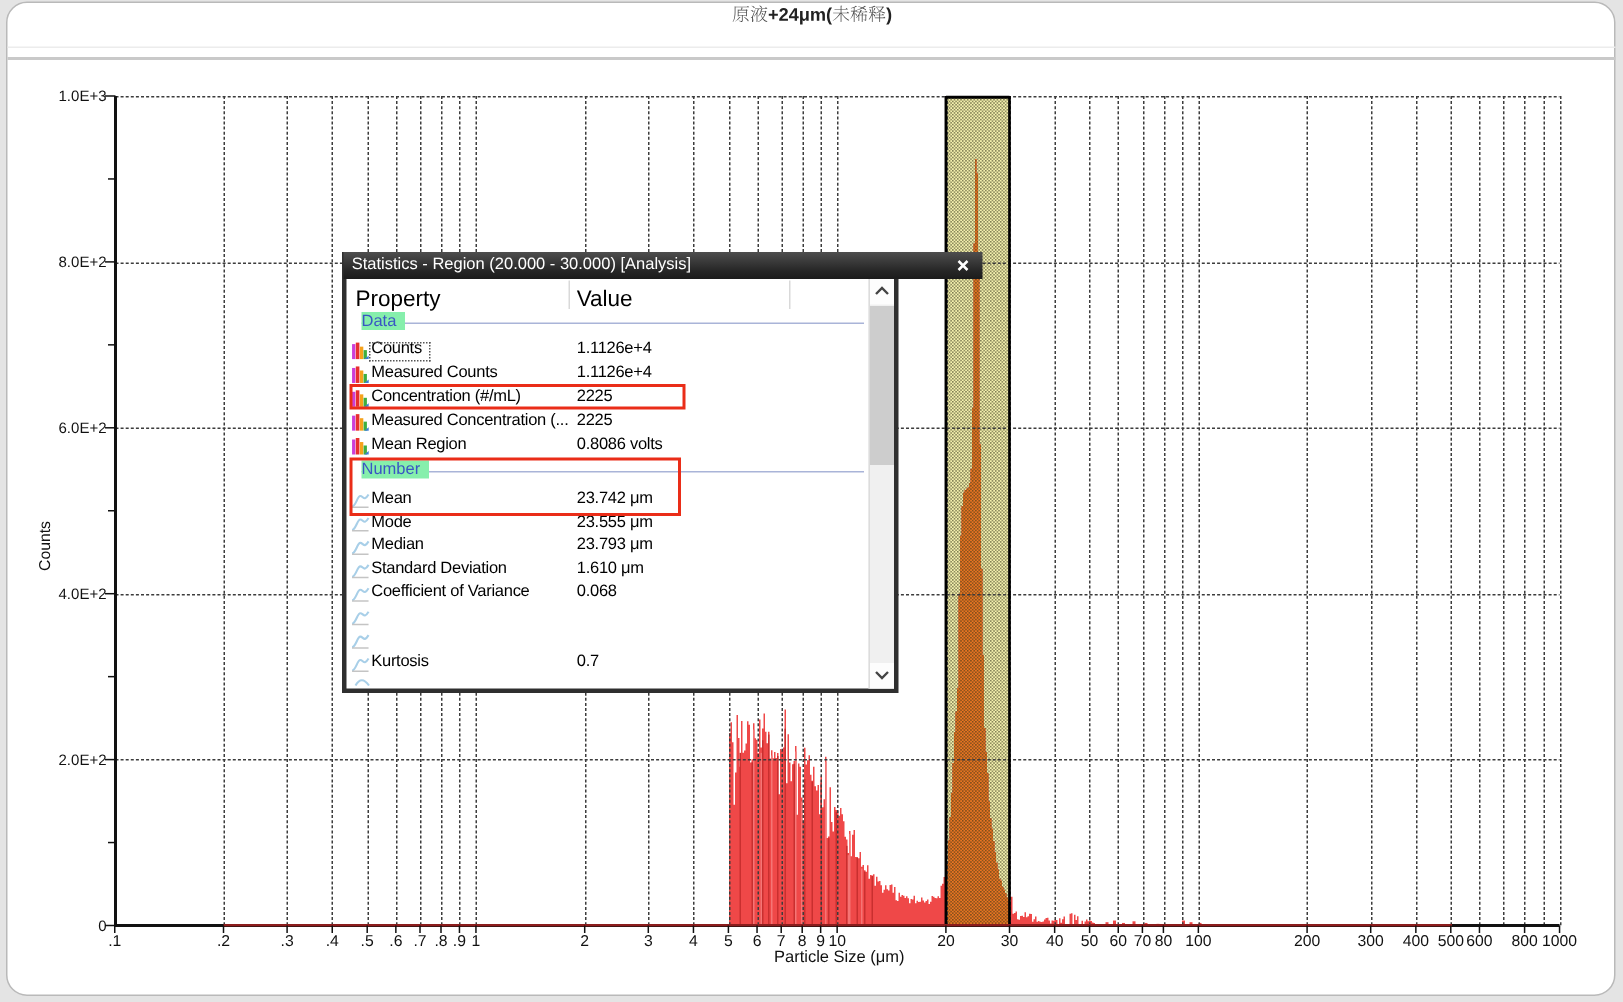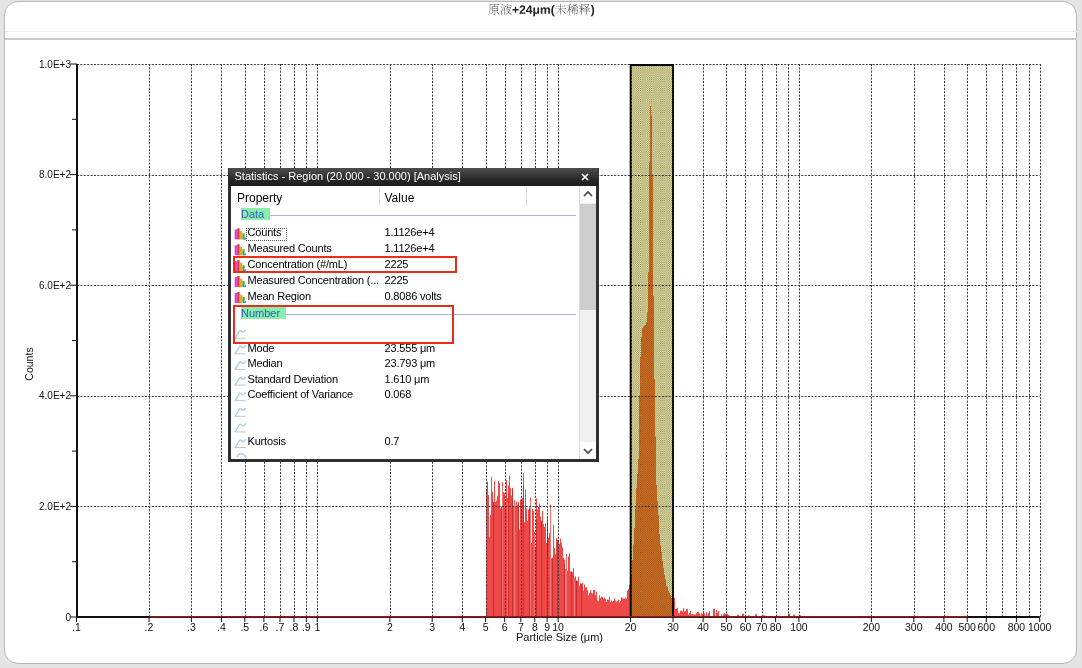--- a/index.html
+++ b/index.html
@@ -1,25 +1,25 @@
 <!DOCTYPE html>
 <html><head><meta charset="utf-8"><style>
 *{margin:0;padding:0;box-sizing:border-box}
 html,body{width:1082px;height:668px;background:#e4e4e4;font-family:"Liberation Sans",sans-serif;overflow:hidden}
 #page{position:absolute;left:4px;top:1px;width:1073px;height:663px;background:#fff;border:1.4px solid #b9b9b9;border-radius:14px}
 #titleline1{position:absolute;left:5px;top:30.5px;width:1072px;height:1px;background:#ececec}
 #titleline2{position:absolute;left:5px;top:38px;width:1072px;height:2px;background:#c9c9c9}
 #win{position:absolute;left:227.5px;top:168px;width:371px;height:294px;background:#2f2f2f}
-#tbar{position:absolute;left:1px;top:0;width:369px;height:17.5px;background:linear-gradient(#4e4e4e,#262626 70%,#1b1b1b);color:#fff;font-size:11px;line-height:17px;padding-left:6px}
+#tbar{position:absolute;left:1px;top:0;width:426px;height:17.5px;background:linear-gradient(#4e4e4e,#262626 70%,#1b1b1b);color:#fff;font-size:11px;line-height:17px;padding-left:6px}
 #wbody{position:absolute;left:3px;top:17.5px;width:365px;height:273.5px;background:#fff}
 .row{position:absolute;left:17px;width:340px;height:15px;font-size:11px;letter-spacing:-0.18px;color:#000;white-space:nowrap}
 .rn{position:absolute;left:0}.rv{position:absolute;left:137px}
 .sect{position:absolute;left:10.5px;font-size:11px;color:#3a56c4;background:#86efac;padding-right:6px;z-index:2}
 .sline{position:absolute;left:10.5px;width:334.5px;height:1px;background:#a9b4d8;z-index:1}
-.hdr{position:absolute;top:5px;font-size:12px;color:#000}
+.hdr{position:absolute;top:5px;font-size:15px;color:#000}
 .vsep{position:absolute;top:1px;width:1px;height:19px;background:#d9d9d9}
 #scroll{position:absolute;right:0;top:0;width:17px;height:273.5px;background:#f0f0f0;border-left:1px solid #dcdcdc}
 #thumb{position:absolute;left:0;top:18px;width:16px;height:106px;background:#cdcdcd}
 .arr{position:absolute;left:0;width:16px;height:17px;background:#fdfdfd;text-align:center}
 .redbox{position:absolute;border:2.4px solid #ea2d18;z-index:5}
 .focus{position:absolute;border:1px dotted #555;z-index:4}
 </style></head><body>
 <div id="page"></div>
 <svg style="position:absolute;left:487.6px;top:0px;overflow:visible" width="120" height="30">
     <g fill="#474747">
@@ -337,20 +337,24 @@
         <span class="rv">2225</span>
       </div>
       <div class="row" style="top:88.4px">
         <span class="rn">Measured Concentration (...</span>
         <span class="rv">2225</span>
       </div>
       <div class="row" style="top:104.3px">
         <span class="rn">Mean Region</span>
         <span class="rv">0.8086 volts</span>
       </div>
+      <div class="row" style="top:140.4px">
+        <span class="rn">Mean</span>
+        <span class="rv">23.742 μm</span>
+      </div>
       <div class="row" style="top:156.0px">
         <span class="rn">Mode</span>
         <span class="rv">23.555 μm</span>
       </div>
       <div class="row" style="top:171.6px">
         <span class="rn">Median</span>
         <span class="rv">23.793 μm</span>
       </div>
       <div class="row" style="top:187.3px">
         <span class="rn">Standard Deviation</span>

